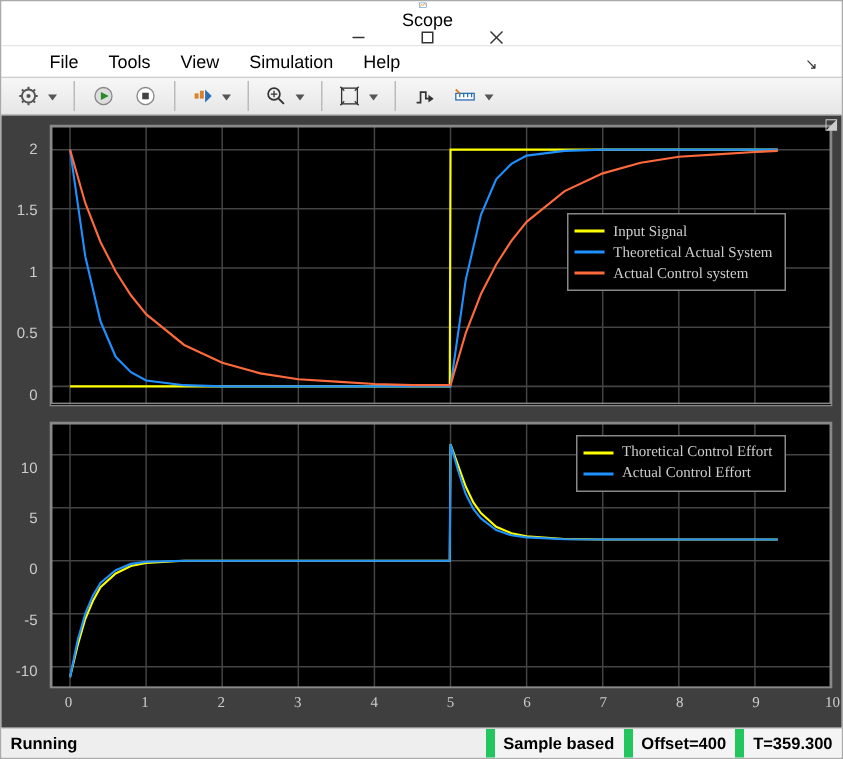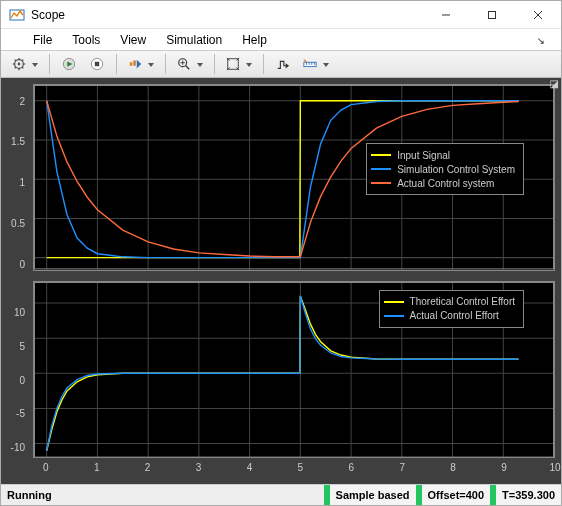--- a/index.html
+++ b/index.html
@@ -1,18 +1,18 @@
 <!DOCTYPE html>
 <html><head>
 <meta charset="utf-8">
 <style>
   * { box-sizing: border-box; margin: 0; padding: 0; }
   html, body { width: 562px; height: 506px; font-family: "Segoe UI", Tahoma, sans-serif; font-size: 12px; background: #f0f0f0; overflow: hidden; }
   .window { width: 562px; height: 506px; background: #fff; border: 1px solid #aaa; display: flex; flex-direction: column; }
-  .titlebar { height: 30px; display: flex; align-items: center; padding: 0 0 0 8px; background: #fff; border-bottom: 1px solid #e5e5e5; }
+  .titlebar { height: 30px; display: flex; align-items: center; padding: 0 0 0 8px; background: #fff; border-bottom: 1px solid #e5e5e5; flex-direction: column; }
   .titlebar .app-icon { width: 16px; height: 16px; margin-right: 6px; }
   .titlebar .title { flex: 1; font-size: 12px; }
   .win-controls { display: flex; height: 100%; }
   .win-controls div { width: 46px; display: flex; align-items: center; justify-content: center; }
   .win-controls svg { width: 10px; height: 10px; }
   .menubar { height: 22px; display: flex; align-items: center; padding: 0 22px; background: #fff; position: relative; }
   .menubar span { padding: 2px 10px; font-size: 12px; }
   .menubar .corner-arrow { position: absolute; right: 6px; top: 4px; font-size: 10px; color: #333; }
   .toolbar { height: 30px; background: linear-gradient(#f7f7f7,#e6e6e6); border-top: 1px solid #ccc; border-bottom: 1px solid #bbb; display: flex; align-items: center; padding: 0 6px; gap: 2px; }
   .tool-btn { width: 26px; height: 24px; display: flex; align-items: center; justify-content: center; border: 1px solid transparent; border-radius: 2px; position: relative; }
@@ -31,21 +31,21 @@
   .legend-swatch span { display: block; width: 100%; height: 2px; }
   .xaxis-strip { height: 16px; position: relative; color: #ccc; font-size: 10px; margin: 0 0 6px 0; }
   .xaxis-strip span { position: absolute; transform: translateX(-50%); }
   .statusbar { height: 22px; background: #eee; border-top: 1px solid #ccc; display: flex; align-items: center; font-size: 11px; font-weight: bold; }
   .status-left { flex: 1; padding-left: 6px; }
   .status-cell { border-left: 6px solid #22c55e; padding: 0 6px; height: 100%; display: flex; align-items: center; background: #f4f4f4; }
   .yaxis-labels { position: absolute; left: -6px; top: 0; bottom: 0; width: 0; }
   .yaxis-labels span { position: absolute; right: 8px; transform: translateY(-50%); color: #ccc; font-size: 10px; white-space: nowrap; }
   .plot-col { display: flex; flex: 1; min-height: 0; }
   .ygutter { width: 26px; position: relative; }
-  .plots { flex: 1; display: flex; flex-direction: column; min-width: 0; }
+  .plots { flex: 1; display: flex; flex-direction: column; min-width: 0; font-family: Liberation Serif, serif; }
 </style>
 </head>
 <body>
 
 <div class="window">
 
   <div class="titlebar">
     <svg class="app-icon" viewBox="0 0 16 16">
       <rect x="1" y="3" width="14" height="10" fill="#fff" stroke="#2a6fb5"></rect>
       <polyline points="2,11 5,6 8,9 11,4 14,8" fill="none" stroke="#e07b00" stroke-width="1.3"></polyline>
@@ -205,21 +205,21 @@
               <div class="legend-row">
                 <div class="legend-swatch">
                   <span style="background: rgb(255, 255, 0);"></span>
                 </div>
                 <span>Input Signal</span>
               </div>
               <div class="legend-row">
                 <div class="legend-swatch">
                   <span style="background: rgb(30, 144, 255);"></span>
                 </div>
-                <span>Simulation Control System</span>
+                <span>Theoretical Actual System</span>
               </div>
               <div class="legend-row">
                 <div class="legend-swatch">
                   <span style="background: rgb(255, 106, 60);"></span>
                 </div>
                 <span>Actual Control system</span>
               </div>
             </div>
         </div>
         <div class="axes axes2">

